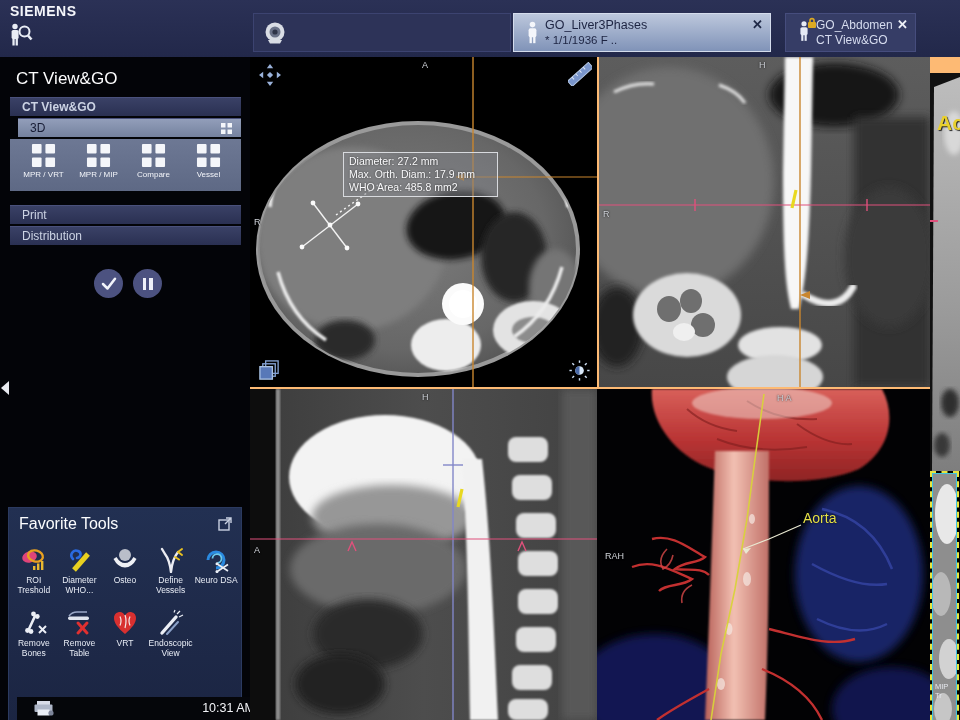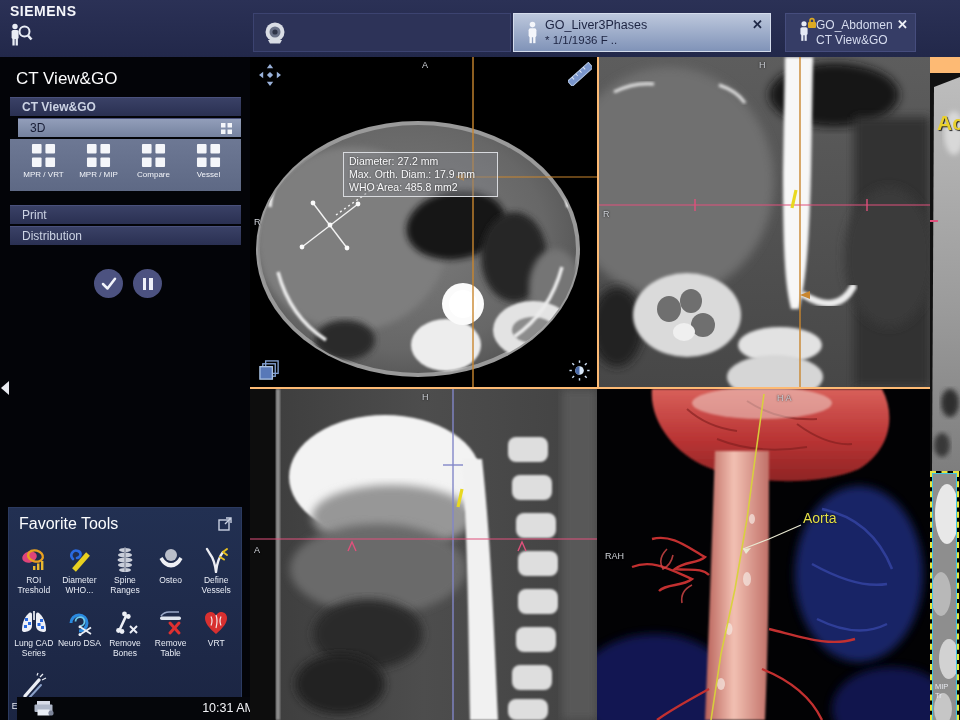--- a/index.html
+++ b/index.html
@@ -270,62 +270,33 @@
         </div>
         <div class="fav-tool">
           <svg width="30" height="27" viewBox="0 0 30 27">
             <path d="M9,13 C5,9 9,3 14,5 C18,6.5 17,11 13,12" stroke="#2a6ae0" stroke-width="2.6" fill="none" stroke-linecap="round"></path>
             <line x1="10" y1="24" x2="24" y2="8" stroke="#e8d020" stroke-width="5"></line>
           </svg>
           <span class="fav-label">Diameter WHO...</span>
         </div>
         <div class="fav-tool">
           <svg width="30" height="27" viewBox="0 0 30 27">
-            <g fill="#c9ced9">
-              <ellipse cx="15" cy="4" rx="6" ry="2.1"></ellipse>
-                <ellipse cx="15" cy="9" rx="7" ry="2.4"></ellipse>
-              <ellipse cx="15" cy="14" rx="7.5" ry="2.5"></ellipse>
-                <ellipse cx="15" cy="19" rx="7" ry="2.4"></ellipse>
-              <ellipse cx="15" cy="24" rx="6" ry="2.1"></ellipse>
-            </g>
-            <rect x="14.1" y="1.5" width="1.8" height="24" fill="#99a0af"></rect>
-          </svg>
-          <span class="fav-label">Spine Ranges</span>
-        </div>
-        <div class="fav-tool">
-          <svg width="30" height="27" viewBox="0 0 30 27">
             <circle cx="15" cy="9" r="6" fill="#b9bec9"></circle>
             <path d="M3.5,13 q4.5,8.5 11.5,8.5 q7,0 11.5,-8.5 l-3,-2 q-3.5,6 -8.5,6 q-5,0 -8.5,-6 z" fill="#eef0f5"></path>
           </svg>
           <span class="fav-label">Osteo</span>
         </div>
         <div class="fav-tool">
           <svg width="30" height="27" viewBox="0 0 30 27">
             <path d="M15,26 C14,18 13,13 9,8 M15,26 C16,16 18,11 22,6 M9,8 L6,3" stroke="#ecedf3" stroke-width="2.4" fill="none" stroke-linecap="round"></path>
             <path d="M22,6 l4,-3 M22,6 l4,3 M19,11 l4,2.5" stroke="#e8c020" stroke-width="2" stroke-linecap="round"></path>
           </svg>
           <span class="fav-label">Define Vessels</span>
         </div>
 
-        <div class="fav-tool">
-          <svg width="30" height="27" viewBox="0 0 30 27">
-            <path d="M13,6 C13,3 11,3 9,5 C5,9 3,15 3,21 q0,2 3,2 q7,-1 7,-6 z" fill="#eef0f6"></path>
-            <path d="M17,6 C17,3 19,3 21,5 C25,9 27,15 27,21 q0,2 -3,2 q-7,-1 -7,-6 z" fill="#eef0f6"></path>
-            <rect x="14.1" y="2" width="1.8" height="9" fill="#dfe3ec"></rect>
-            <g fill="#2a6ae0">
-              <rect x="6" y="9" width="3" height="3"></rect>
-                <rect x="9" y="13" width="3" height="3"></rect>
-                <rect x="5" y="16" width="3" height="3"></rect>
-              <rect x="21" y="10" width="3" height="3"></rect>
-                <rect x="18.5" y="14" width="3" height="3"></rect>
-                <rect x="22" y="17" width="3" height="3"></rect>
-            </g>
-          </svg>
-          <span class="fav-label">Lung CAD Series</span>
-        </div>
         <div class="fav-tool">
           <svg width="30" height="27" viewBox="0 0 30 27">
             <path d="M7,14 a8,8 0 1 1 8,8" fill="none" stroke="#2a8ae0" stroke-width="3"></path>
             <path d="M11.5,12.5 a4.5,4.5 0 1 1 5,4.5" fill="none" stroke="#6ccaec" stroke-width="1.8"></path>
             <g stroke="#ecf0f7" stroke-width="1.7">
               <line x1="17" y1="18.5" x2="27" y2="25"></line>
                 <line x1="27" y1="18.5" x2="17" y2="25"></line>
             </g>
             <circle cx="16" cy="17.8" r="1.5" fill="#ecf0f7"></circle>
               <circle cx="16" cy="25.6" r="1.5" fill="#ecf0f7"></circle>

